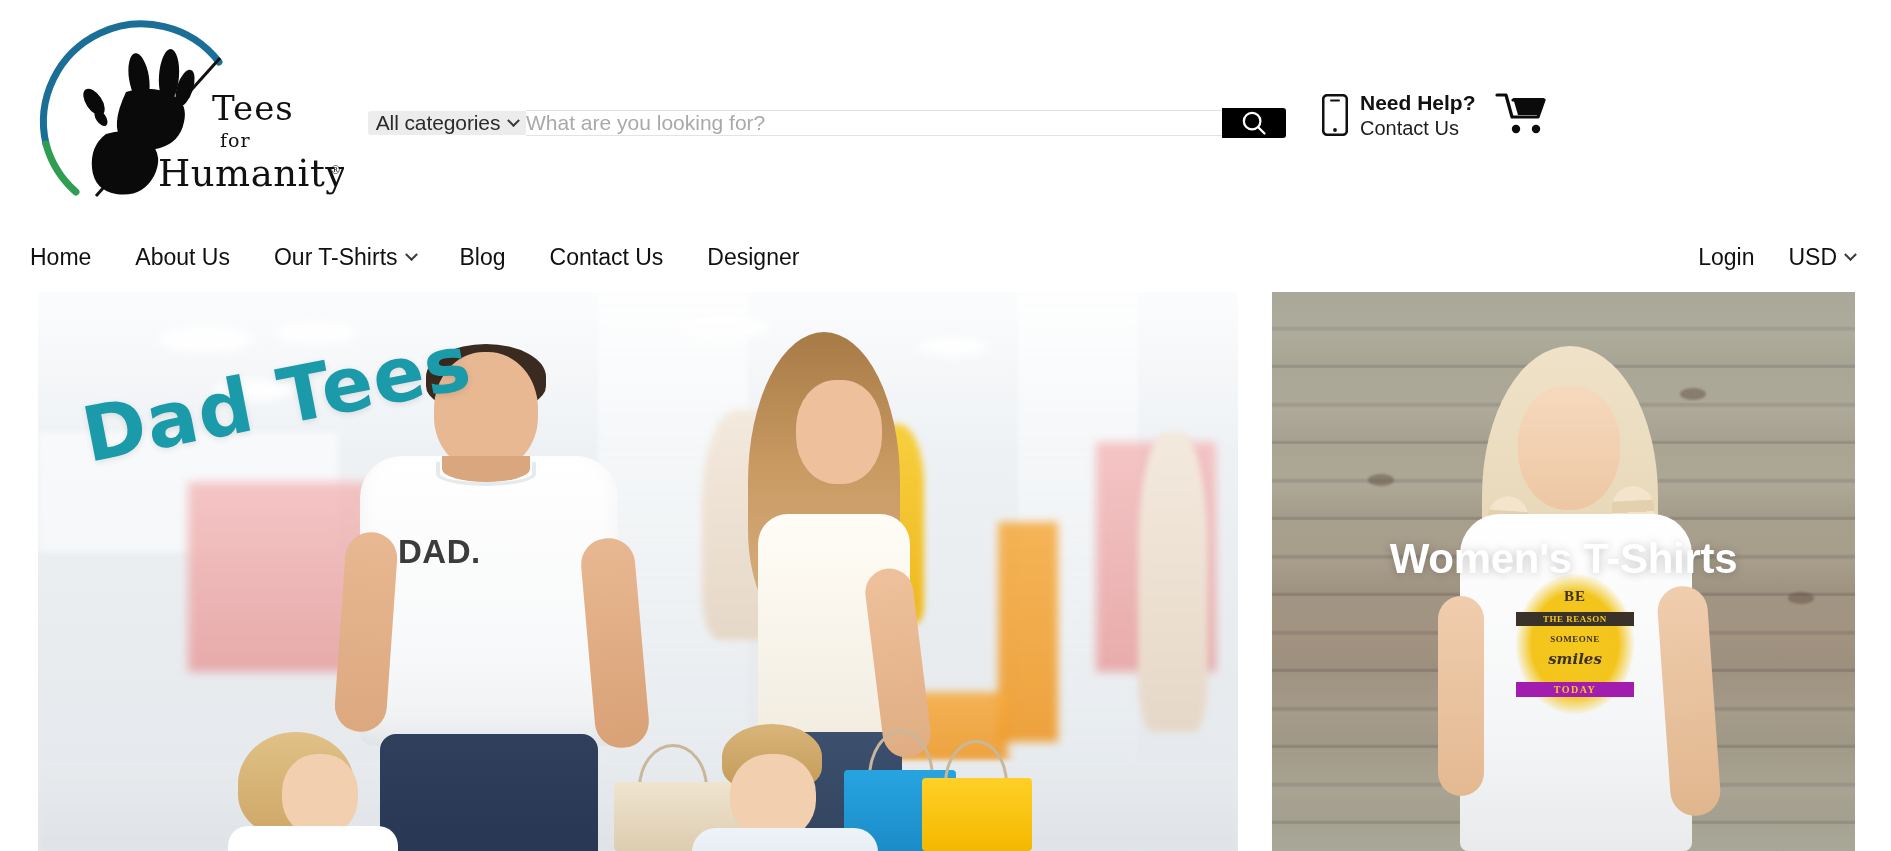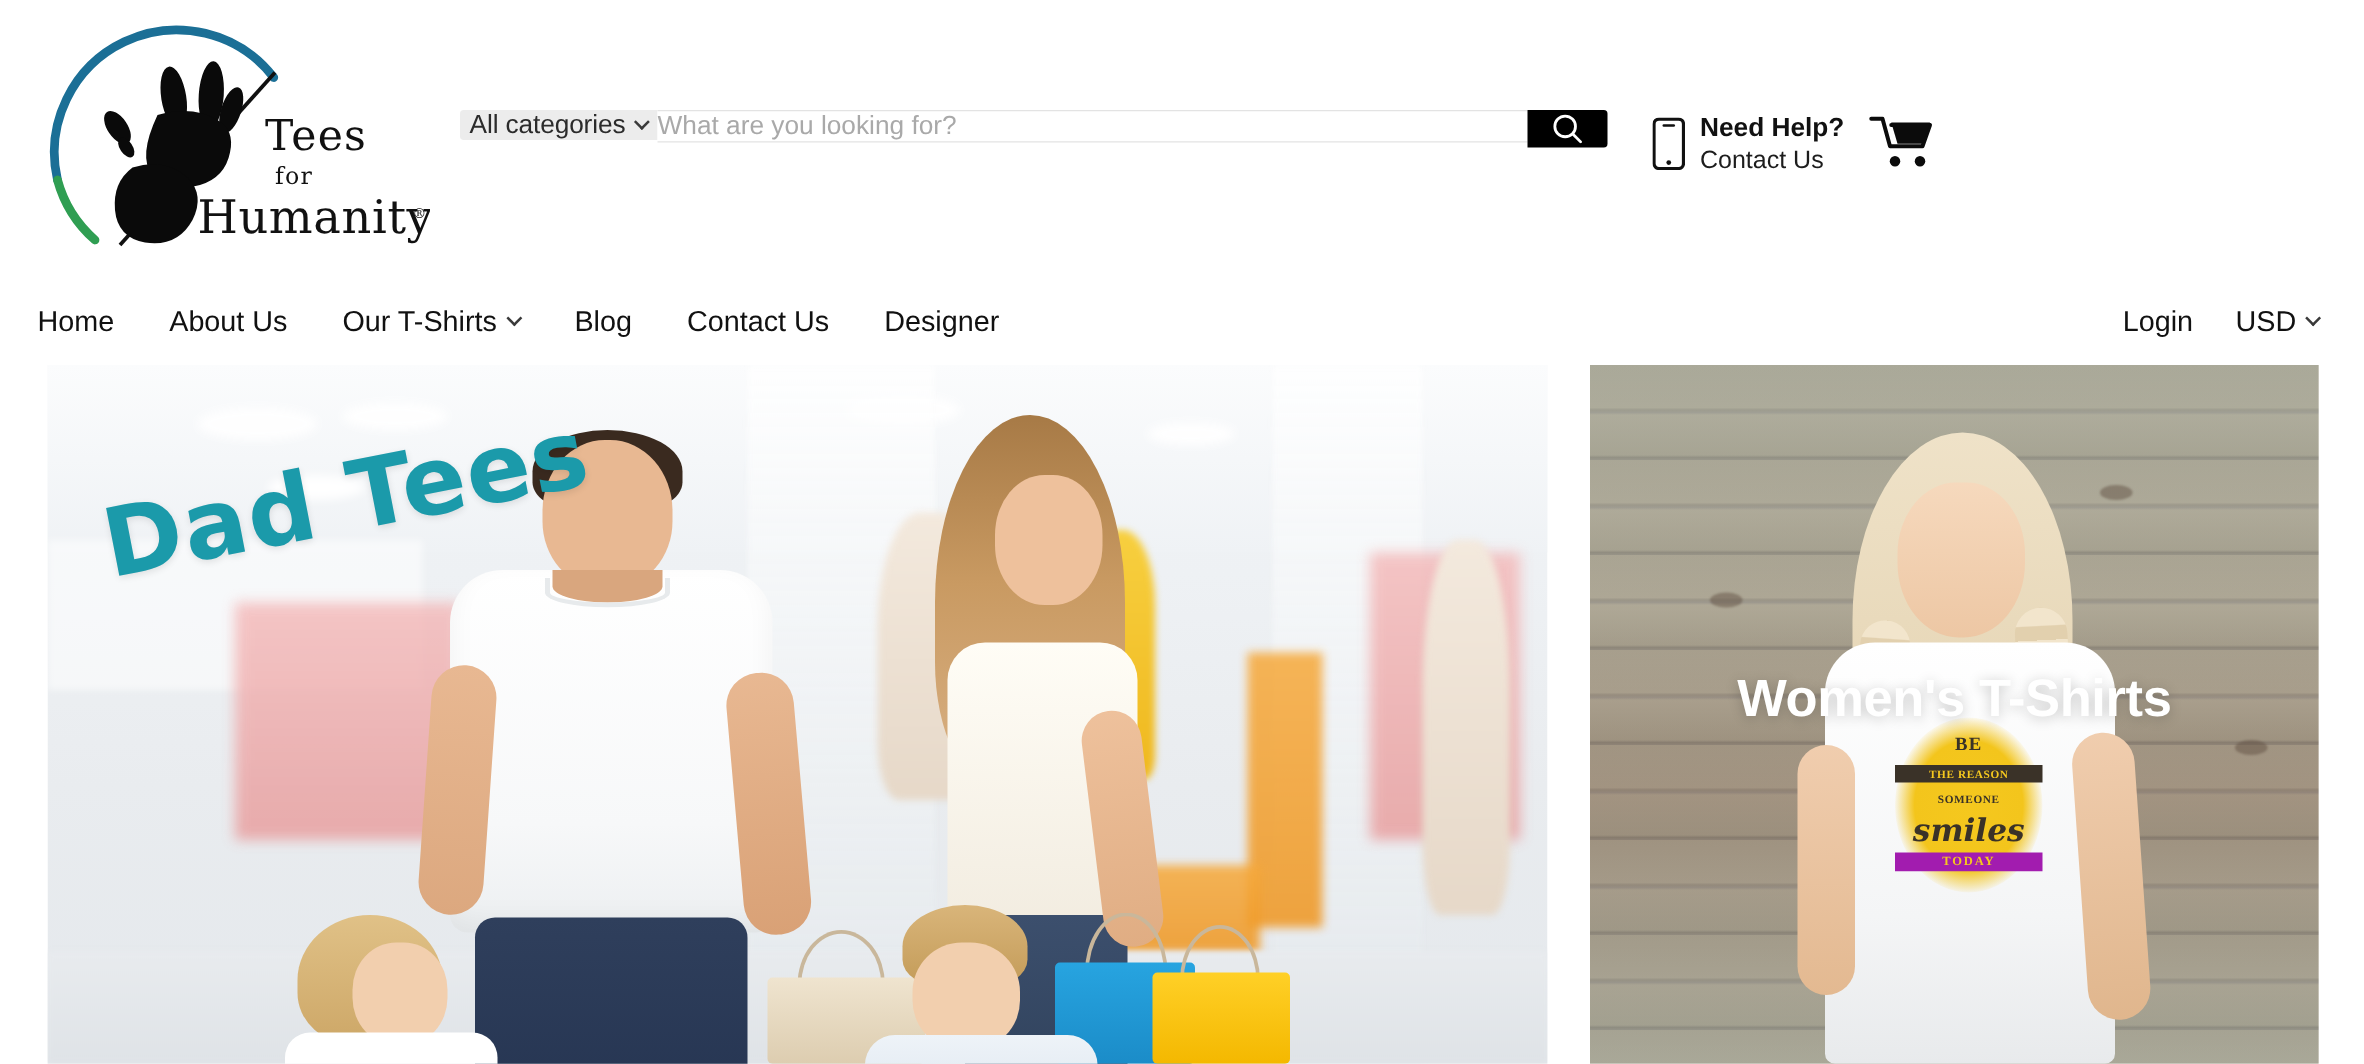--- a/index.html
+++ b/index.html
@@ -26,21 +26,21 @@
     width: 310px; height: 190px;
   }
   .logo svg { width: 310px; height: 190px; display: block; }
 
   
   .search-wrap {
     position: absolute;
     left: 368px; top: 88px;
     width: 918px; height: 70px;
     display: flex;
-    align-items: flex-start;
+    align-items: center;
   }
   .cat-select {
     width: 158px;
     background: #ececec;
     border-radius: 3px 0 0 3px;
     display: flex;
     align-items: center;
     justify-content: center;
     gap: 9px;
     cursor: pointer;
@@ -438,21 +438,21 @@
     position: absolute; left: 0; width: 100%;
     text-align: center;
     color: #3a3228;
     font-family: Liberation Serif, serif;
     font-weight: bold;
   }
   .tee-be      { top: 14px;  font-size: 15px; letter-spacing: 1px; }
   .tee-reason  { top: 38px;  font-size: 9px;  letter-spacing: .5px;
                  background: #3a3228; color: #f5c81e; padding: 2px 0; }
   .tee-someone { top: 60px;  font-size: 9px;  letter-spacing: .5px; }
-  .tee-smiles  { top: 76px;  font-size: 25px; font-style: italic;
+  .tee-smiles  { top: 76px;  font-size: 15px; font-style: italic;
                  font-family: "DejaVu Serif", serif; }
   .tee-today   { top: 108px; font-size: 10px; letter-spacing: 1.5px;
                  background: #a21caf; color: #f5c81e; padding: 2px 0; }
 
   .banner-title-right {
     position: absolute;
     left: 0; right: 0;
     top: 243px;
     text-align: center;
     color: #ffffff;
@@ -590,20 +590,21 @@
 
       <div class="dad">
         <div class="dad-hair"></div>
         <div class="dad-head"></div>
         <div class="dad-shirt"></div>
         <div class="dad-neck"></div>
         <div class="dad-collar"></div>
         <div class="dad-arm-l"></div>
         <div class="dad-arm-r"></div>
         <div class="dad-tee-text">
+          <div>DAD.</div>
         </div>
         <div class="dad-jeans"></div>
       </div>
 
       <div class="mom">
         <div class="mom-hair"></div>
         <div class="mom-face"></div>
         <div class="mom-top"></div>
         <div class="mom-legs"></div>
         <div class="mom-arm"></div>

